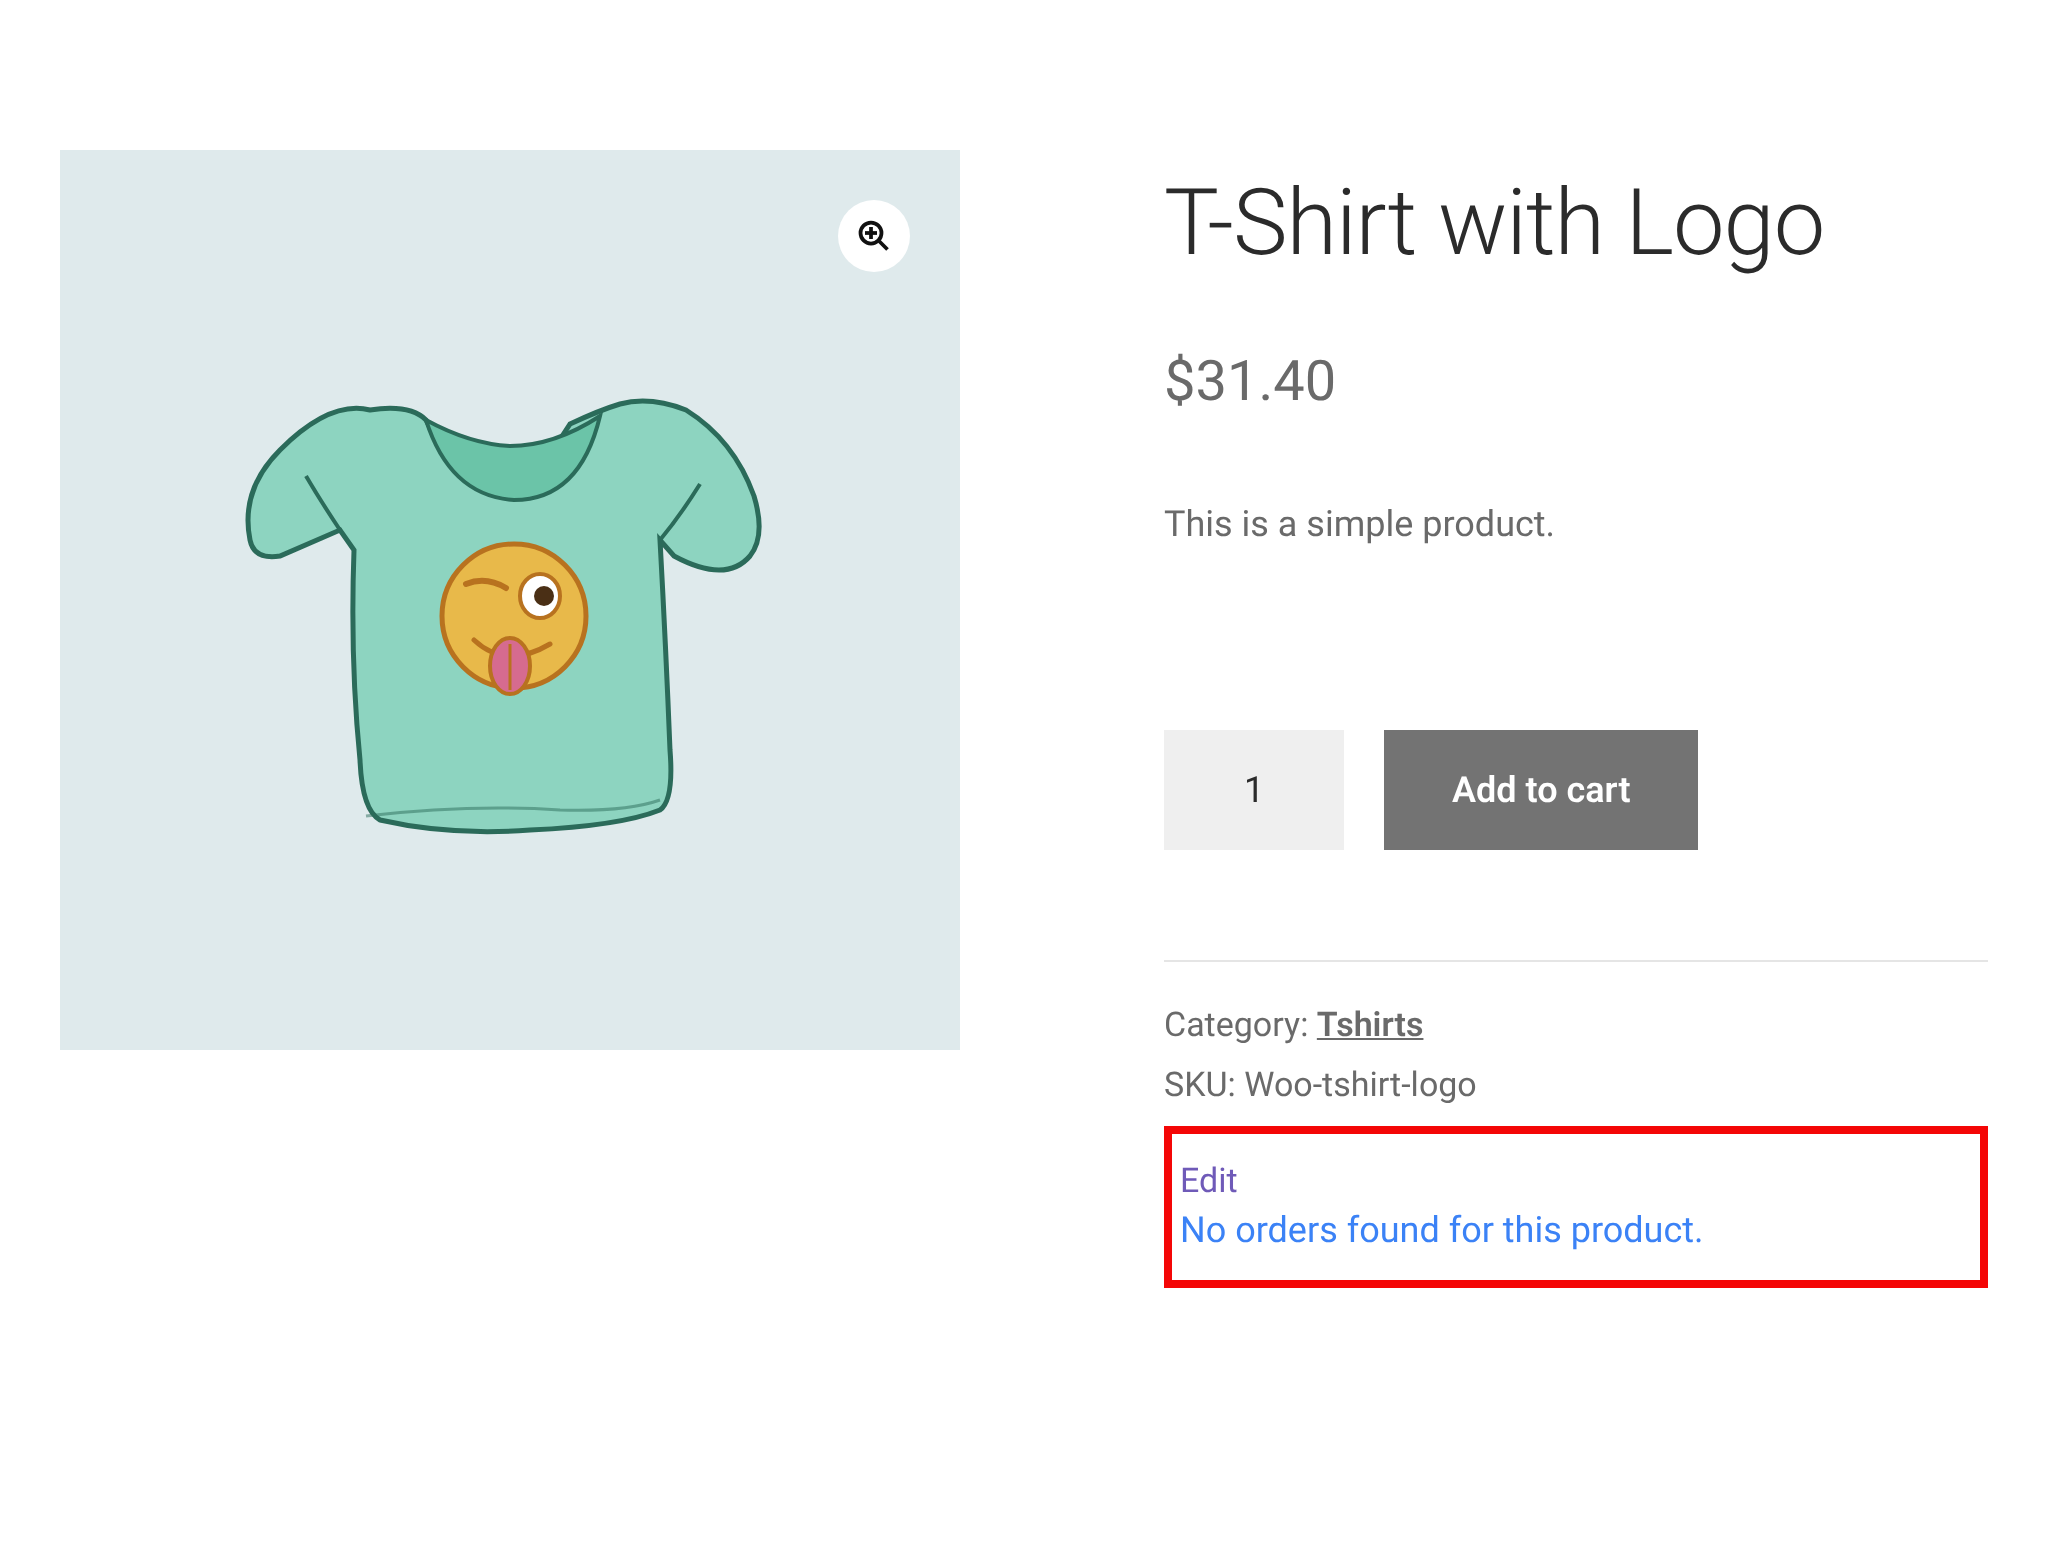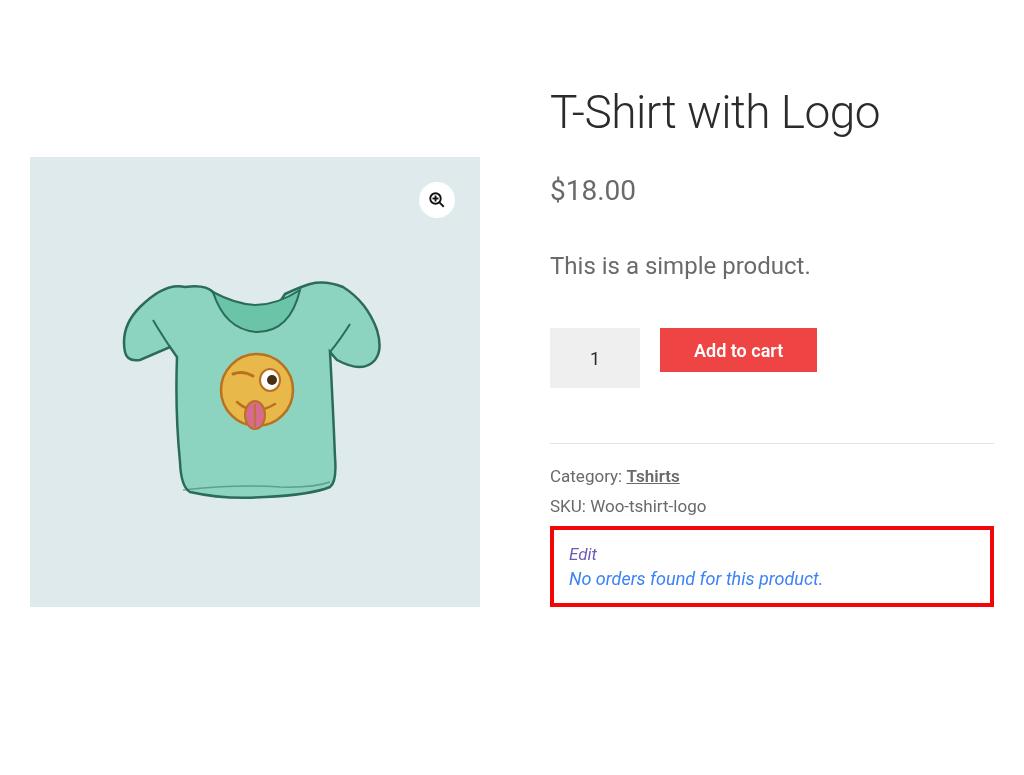--- a/index.html
+++ b/index.html
@@ -7,23 +7,22 @@
       margin: 0;
       padding: 0;
     }
     body {
       font-family: -apple-system, BlinkMacSystemFont, "Segoe UI", Roboto, "Helvetica Neue", Arial, sans-serif;
       background: #fff;
       padding: 75px 30px 30px 30px;
     }
     .product-container {
       display: flex;
-      gap: 70px;
+      gap: 102px;
       max-width: 980px;
-      align-items: flex-end;
     }
     .product-image-col {
       flex: 0 0 450px;
       position: relative;
     }
     .product-image-box {
       width: 450px;
       height: 450px;
       background: #dfeaec;
       position: relative;
@@ -61,48 +60,48 @@
       margin-bottom: 35px;
       letter-spacing: -0.5px;
     }
     .product-price {
       font-size: 28px;
       color: #6a6a6a;
       font-weight: 400;
       margin-bottom: 45px;
     }
     .product-description {
-      font-size: 24px;
-      color: #6a6a6a;
-      margin-bottom: 48px;
+      font-size: 18px;
+      color: #6a6a6a;
+      margin-bottom: 92px;
     }
     .cart-row {
       display: flex;
       gap: 20px;
       align-items: stretch;
       margin-bottom: 55px;
     }
     .quantity-input {
       width: 90px;
       height: 60px;
       background: #efefef;
       border: none;
       text-align: center;
       font-size: 18px;
       color: #2b2b2b;
       font-family: inherit;
     }
     .add-to-cart-btn {
-      background: #ef4444;
+      background: #737373;
       color: #fff;
       border: none;
       font-size: 18px;
       font-weight: 600;
       padding: 0 34px;
-      height: 44px;
+      height: 60px;
       cursor: pointer;
       font-family: inherit;
     }
     .meta-divider {
       border: none;
       border-top: 1px solid #e5e5e5;
       margin-bottom: 22px;
     }
     .meta-line {
       color: #6a6a6a;
@@ -116,23 +115,22 @@
     }
     .edit-link {
       color: #6f5ab8;
       font-size: 17px;
       text-decoration: none;
       display: inline-block;
       margin-top: 12px;
     }
     .orders-note-box {
       border: 4px solid #f40606;
-      padding: 14px 15px;
+      padding: 14px 4px;
       margin-top: 2px;
-      font-style: italic;
     }
     .orders-note-box .edit-link {
       margin-top: 0;
       display: block;
       margin-bottom: 4px;
     }
     .orders-note-text {
       color: #3b82f6;
       font-size: 18px;
     }
@@ -183,21 +181,21 @@
         <path d="M 128 142 Q 138 138, 148 144" fill="none" stroke="#b8721f" stroke-width="3" stroke-linecap="round"></path>
         <path d="M 132 170 Q 148 185, 170 172" fill="none" stroke="#b8721f" stroke-width="2.5" stroke-linecap="round"></path>
         <ellipse cx="150" cy="183" rx="10" ry="14" fill="#d66b8f" stroke="#b8721f" stroke-width="2"></ellipse>
         <line x1="150" y1="172" x2="150" y2="195" stroke="#b8721f" stroke-width="1.5"></line>
       </svg>
     </div>
   </div>
 
   <div class="product-details-col">
     <h1 class="product-title">T-Shirt with Logo</h1>
-    <div class="product-price">$18.00</div>
+    <div class="product-price">$31.40</div>
     <div class="product-description">This is a simple product.</div>
 
     <div class="cart-row">
       <input class="quantity-input" type="text" value="1" style="">
       <button class="add-to-cart-btn">Add to cart</button>
     </div>
 
     <hr class="meta-divider">
 
     <div class="meta-line">

